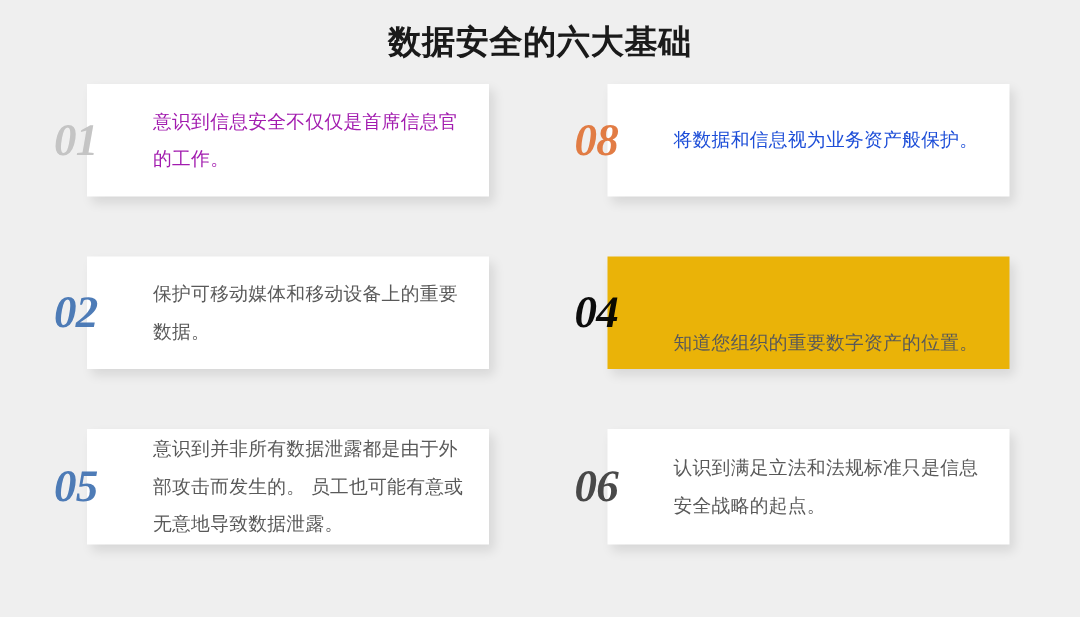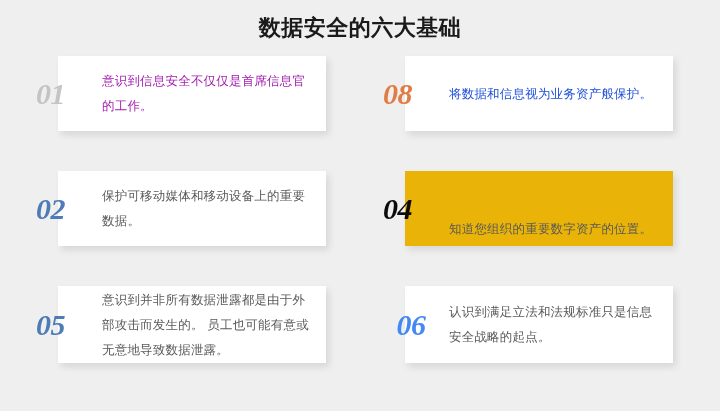--- a/index.html
+++ b/index.html
@@ -130,19 +130,19 @@
       </div>
     </div>
 
     <div class="card-row row-3">
       <div class="card col-left h3" style="background: rgb(255, 255, 255);">
         <div class="card-number" style="color: rgb(69, 117, 180);">05</div>
         <div class="card-text" style="color: rgb(89, 89, 89);">意识到并非所有数据泄露都是由于外部攻击而发生的。 员工也可能有意或无意地导致数据泄露。</div>
       </div>
 
       <div class="card col-right h3" style="background: rgb(255, 255, 255);">
-        <div class="card-number" style="color: #3b82f6; text-align: center;">06</div>
+        <div class="card-number" style="color: #404040;">06</div>
         <div class="card-text" style="color: rgb(89, 89, 89);">认识到满足立法和法规标准只是信息安全战略的起点。</div>
       </div>
     </div>
 
   </div>
 </div>
 
 </body></html>

